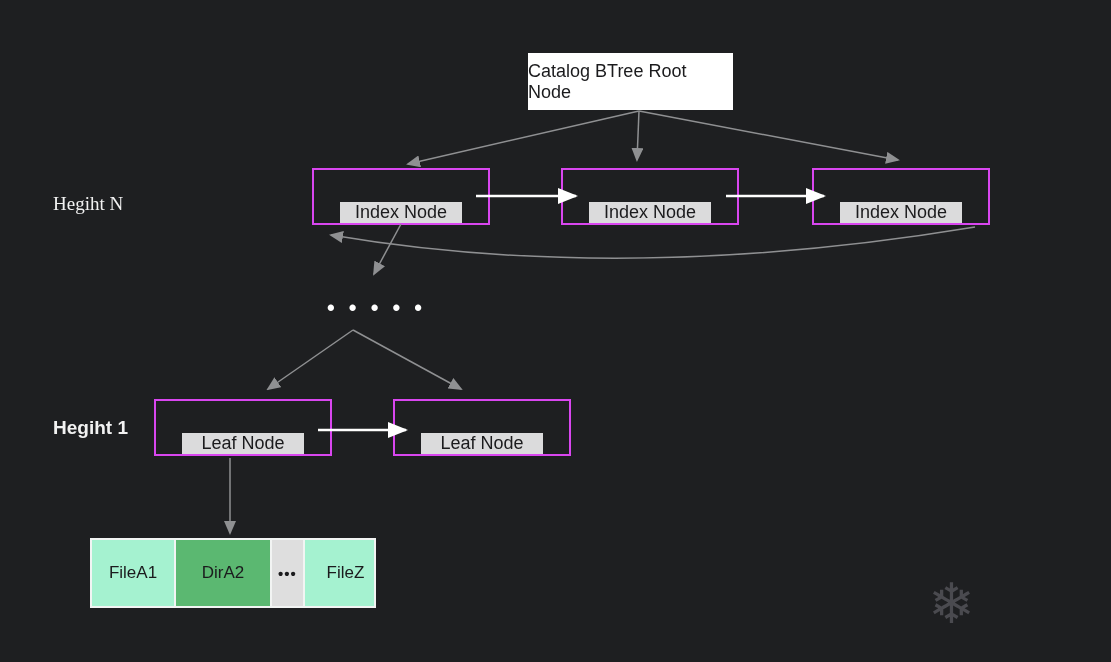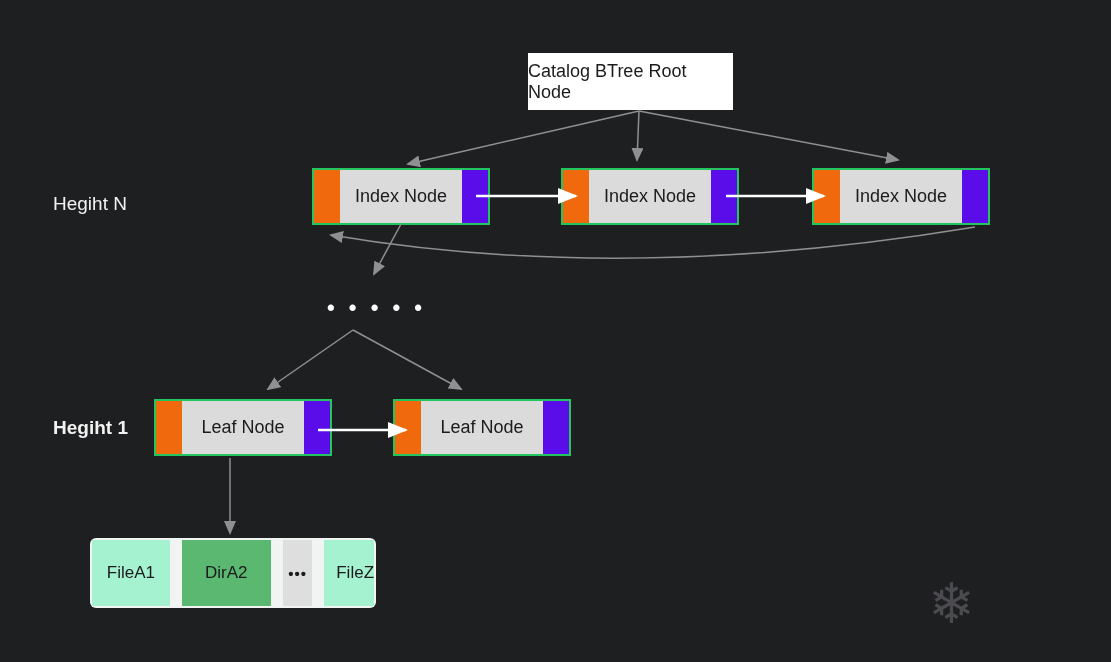--- a/index.html
+++ b/index.html
@@ -13,48 +13,49 @@
 
   
   .root-node{
     left:528px;top:53px;width:205px;height:57px;background:#FFFFFF;
     display:flex;align-items:center;justify-content:center;
     font-size:18px;color:#1B1B1D;z-index:2;
   }
   
   .tnode{
     height:57px;width:178px;display:flex;z-index:2;
-    border:2px solid #22c55e;
+    border:2px solid #d946ef;
+    align-items:flex-end;
   }
   .tnode .cap{width:26px;flex:0 0 26px;}
   .cap-orange{background:#F1690D;}
   .cap-purple{background:#5A0DE8;}
   .tnode .body{
     flex:1;background:#DBDBDC;display:flex;align-items:center;justify-content:center;
     font-size:18px;color:#1B1B1D;white-space:nowrap;
   }
   #index-1{left:312px;top:168px;}
   #index-2{left:561px;top:168px;}
   #index-3{left:812px;top:168px;}
   #leaf-1{left:154px;top:399px;}
   #leaf-2{left:393px;top:399px;}
 
   .height-label{color:#F2F2F2;font-size:19px;z-index:2;}
-  #height-n{left:53px;top:193px;}
+  #height-n{left:53px;top:193px;font-family:Liberation Serif, serif;}
   #height-1{left:53px;top:417px;font-weight:bold;}
 
   .dots-row{
     left:327px;top:295px;color:#FFFFFF;font-size:22px;letter-spacing:4px;
     z-index:2;font-weight:bold;
   }
 
   
   .file-strip{
     left:90px;top:538px;width:286px;height:70px;background:#F2F4F3;
-    display:flex;padding:2px;gap:12px;z-index:2;border-radius:6px;
+    display:flex;padding:2px;gap:2px;z-index:2;
   }
   .fcell{
     display:flex;align-items:center;justify-content:center;
     font-size:17px;color:#1B1B1D;
   }
   .fcell.mint{background:#A5F2D0;}
   .fcell.green{background:#5BB871;}
   .fcell.graycell{background:#DEDEDE;font-size:15px;font-weight:bold;letter-spacing:1px;}
   #cell-filea1{width:82px;}
   #cell-dira2{width:94px;}

